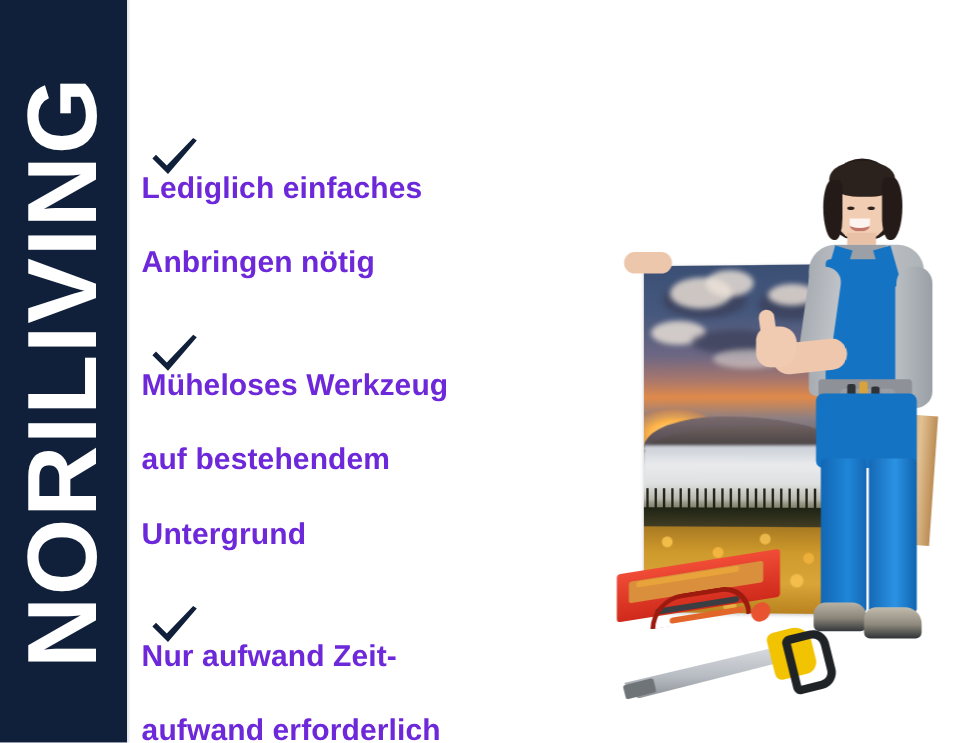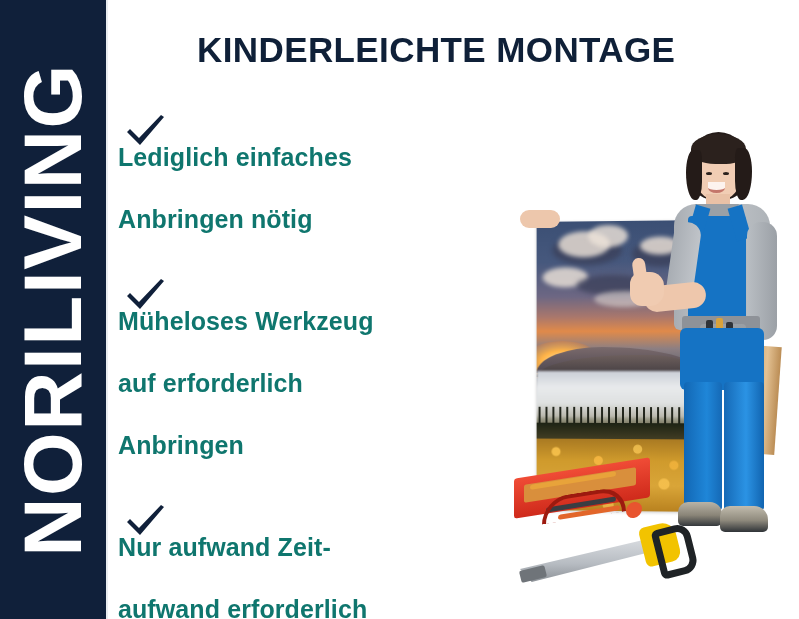--- a/index.html
+++ b/index.html
@@ -95,21 +95,21 @@
     width: 42px;
     height: 36px;
   }
   .bullet-lines {
     margin-left: 58px;
   }
   .bullet-line {
     display: block;
     font-size: 25px;
     font-weight: bold;
-    color: #0f766e;
+    color: #6d28d9;
     line-height: 62px;
     white-space: nowrap;
     letter-spacing: 0.1px;
   }
 
   
   #photo {
     position: absolute;
     left: 492px;
     top: 110px;
@@ -485,21 +485,20 @@
 
   <div id="brand-bar">
     <div id="brand-bar-inner">
       <span id="brand-wordmark">NORILIVING</span>
     </div>
   </div>
   <div id="brand-edge"></div>
 
   <div id="content">
 
-    <div id="headline">KINDERLEICHTE MONTAGE</div>
 
     <div id="bullets">
 
       <div class="bullet">
         <span class="check-icon">
           <svg viewBox="0 0 42 36" width="42" height="36" aria-hidden="true">
             <path d="M3 20 L6 17 L15 26 L37 3 L40 5 L16 33 Z" fill="#10203a"></path>
           </svg>
         </span>
         <span class="bullet-lines">
@@ -509,22 +508,22 @@
       </div>
 
       <div class="bullet">
         <span class="check-icon">
           <svg viewBox="0 0 42 36" width="42" height="36" aria-hidden="true">
             <path d="M3 20 L6 17 L15 26 L37 3 L40 5 L16 33 Z" fill="#10203a"></path>
           </svg>
         </span>
         <span class="bullet-lines">
           <span class="bullet-line">Müheloses Werkzeug</span>
-          <span class="bullet-line">auf erforderlich</span>
-          <span class="bullet-line">Anbringen</span>
+          <span class="bullet-line">auf bestehendem</span>
+          <span class="bullet-line">Untergrund</span>
         </span>
       </div>
 
       <div class="bullet">
         <span class="check-icon">
           <svg viewBox="0 0 42 36" width="42" height="36" aria-hidden="true">
             <path d="M3 20 L6 17 L15 26 L37 3 L40 5 L16 33 Z" fill="#10203a"></path>
           </svg>
         </span>
         <span class="bullet-lines">

